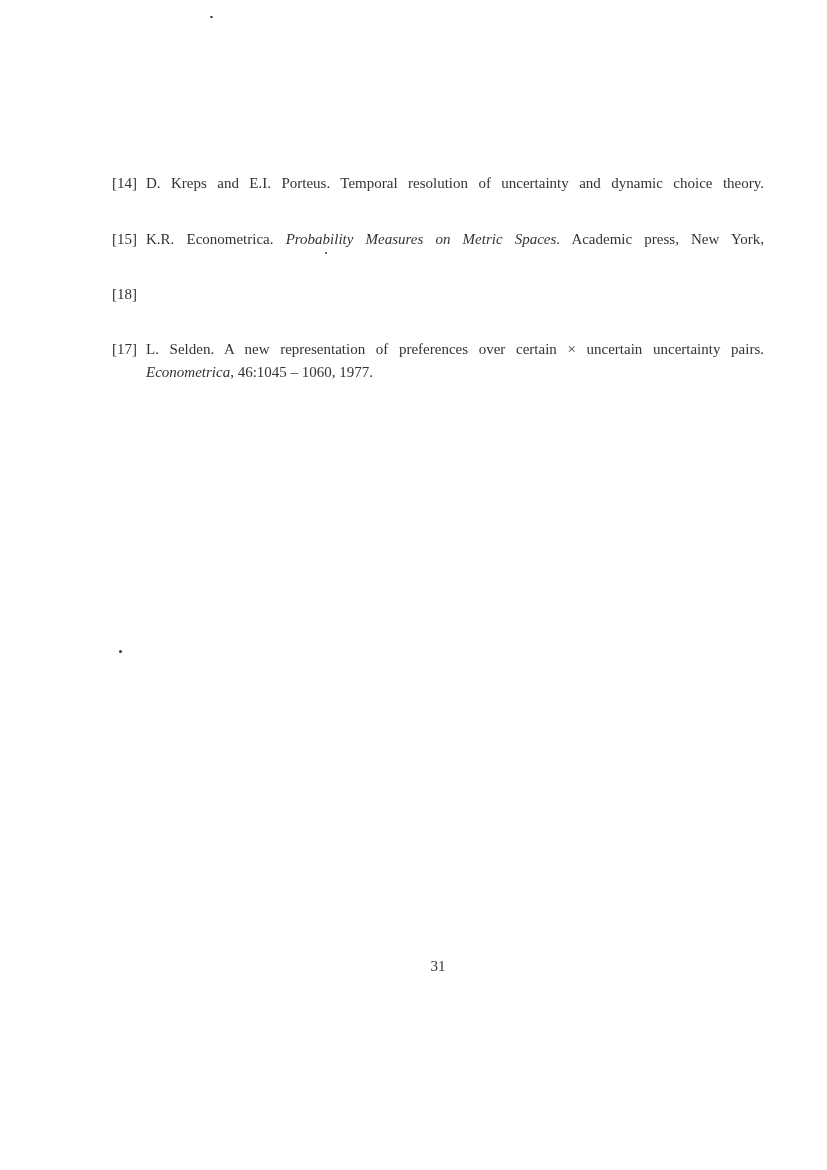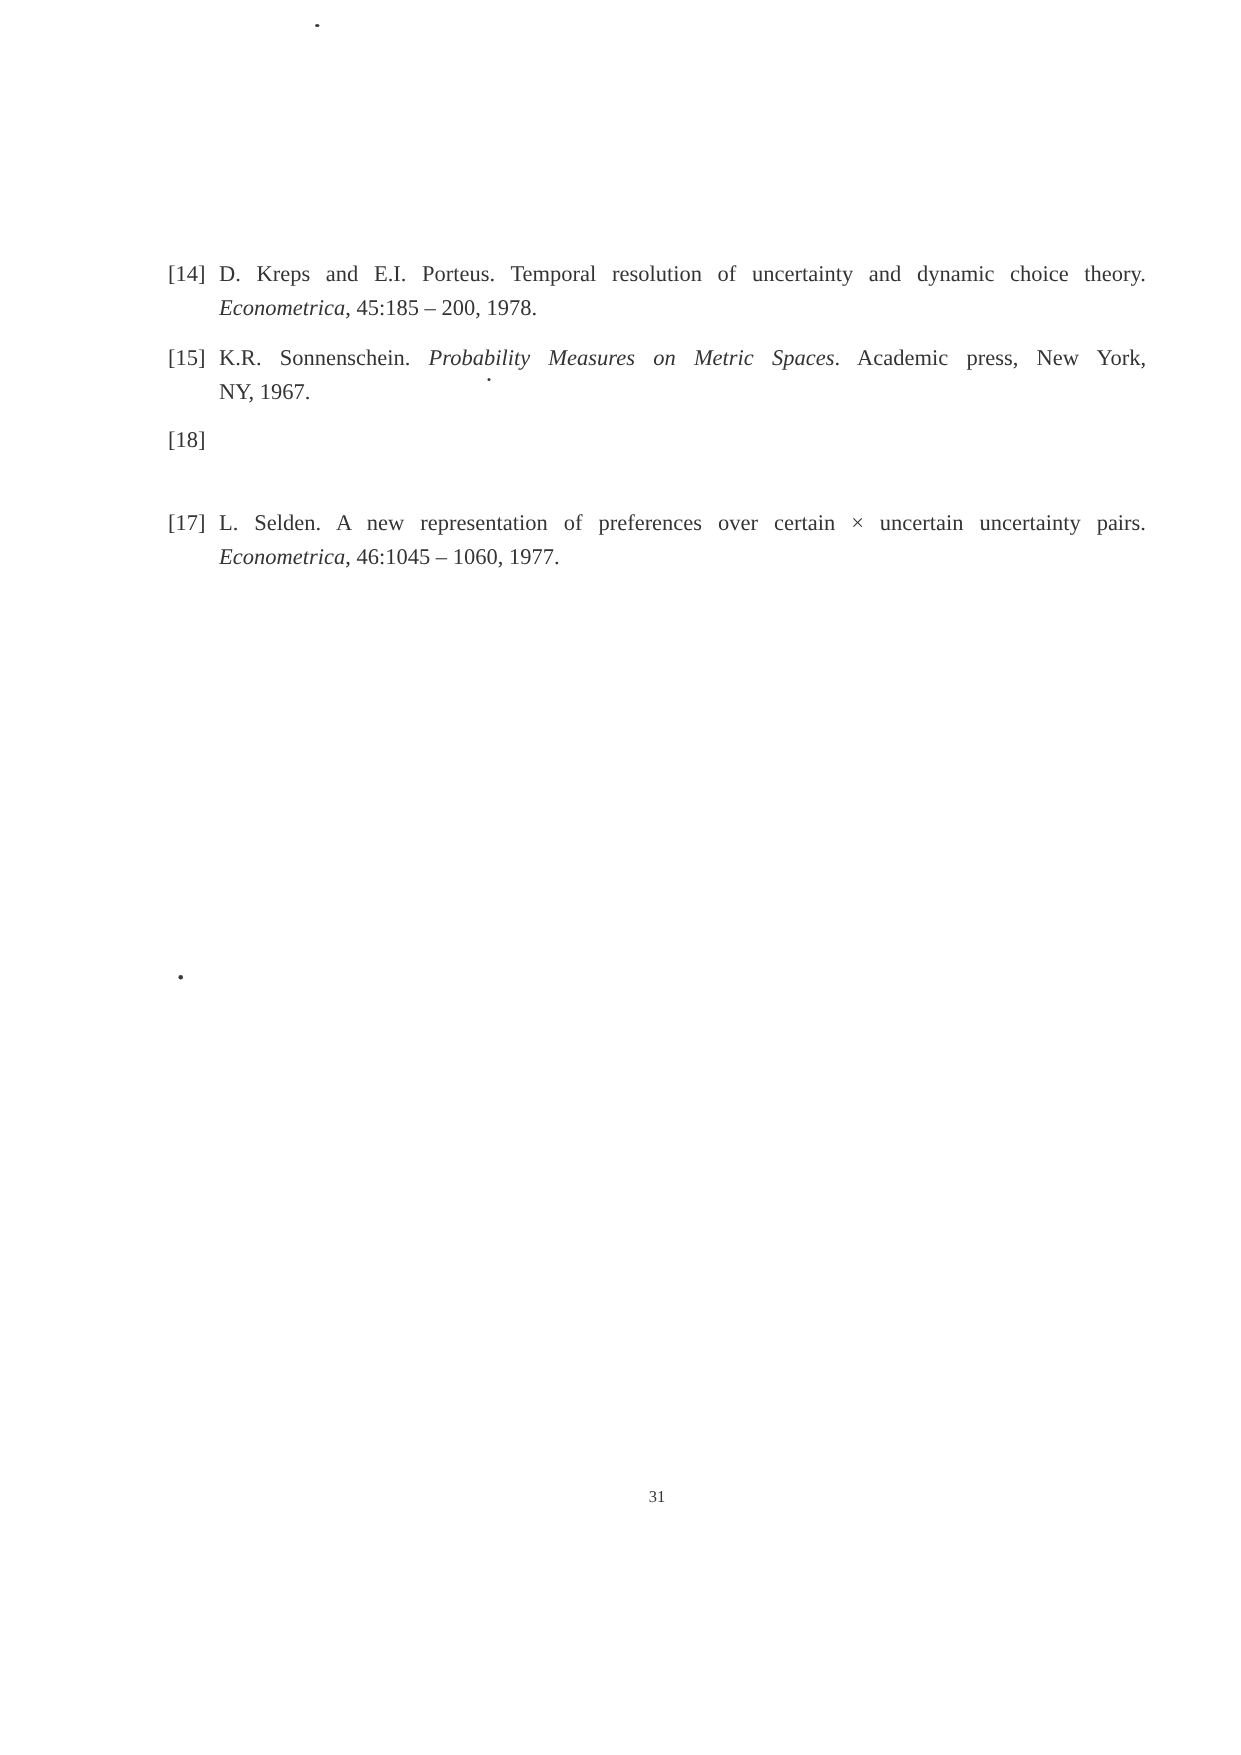--- a/index.html
+++ b/index.html
@@ -37,24 +37,23 @@
     text-align: justify;
     text-align-last: justify;
   }
   .it { font-style: italic; }
   .page-number {
     position: absolute;
     left: 112px;
     width: 652px;
     top: 956px;
     text-align: center;
-    font-size: 11px;
+    font-size: 15px;
     line-height: 20px;
     color: #333333;
-    margin-top: 32px;
   }
   .speck {
     position: absolute;
     background: #3a3a3a;
     border-radius: 50%;
   }
   .speck-1 { left: 210px; top: 16px;  width: 3px; height: 2px; }
   .speck-2 { left: 119px; top: 650px; width: 3px; height: 3px; }
   .speck-3 { left: 325px; top: 252px; width: 2px; height: 2px; }
 </style>
@@ -63,27 +62,25 @@
 
 <div class="page">
 
   <span class="speck speck-1"></span>
   <span class="speck speck-3"></span>
   <span class="speck speck-2"></span>
 
   <div class="ref" style="top:172px">
     <span class="ref-label">[14]</span>
     <div class="ref-line jfull"><span>D. Kreps and E.I. Porteus. Temporal resolution of uncertainty and dynamic choice theory.</span><span class="it"></span><span></span></div>
-    <div class="ref-line"><span></span><span class="it">Econometrica</span><span>, 45:185 – 200, 1978.</span></div>
   </div>
 
   <div class="ref" style="top:228px">
     <span class="ref-label">[15]</span>
-    <div class="ref-line jfull"><span>K.R. Sonnenschein. </span><span class="it">Probability Measures on Metric Spaces</span><span>. Academic press, New York,</span></div>
-    <div class="ref-line"><span>NY, 1967.</span><span class="it"></span><span></span></div>
+    <div class="ref-line jfull"><span>K.R. Econometrica. </span><span class="it">Probability Measures on Metric Spaces</span><span>. Academic press, New York,</span></div>
   </div>
 
   <div class="ref" style="top:283px">
     <span class="ref-label">[18]</span>
   </div>
 
   <div class="ref" style="top:338px">
     <span class="ref-label">[17]</span>
     <div class="ref-line jfull"><span>L. Selden. A new representation of preferences over certain × uncertain uncertainty pairs.</span><span class="it"></span><span></span></div>
     <div class="ref-line"><span></span><span class="it">Econometrica</span><span>, 46:1045 – 1060, 1977.</span></div>

